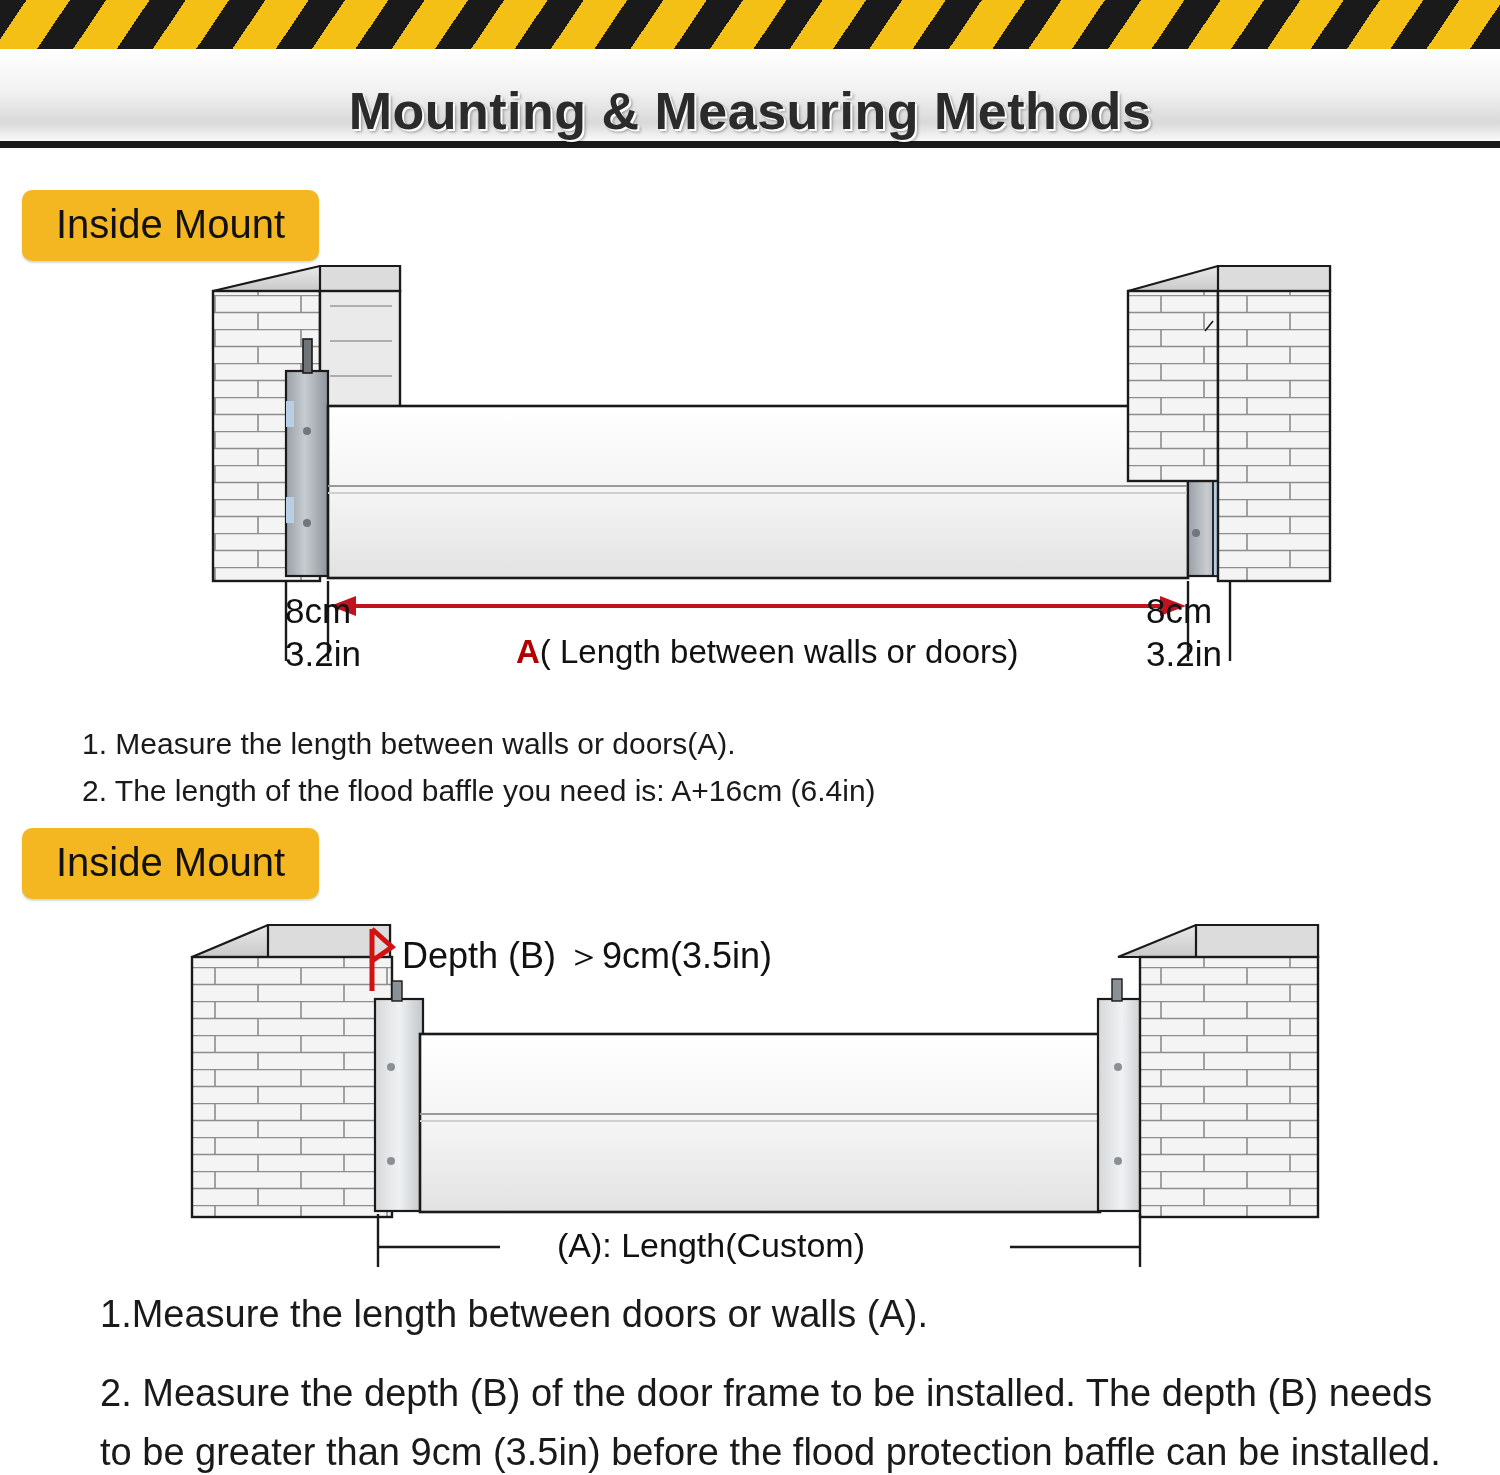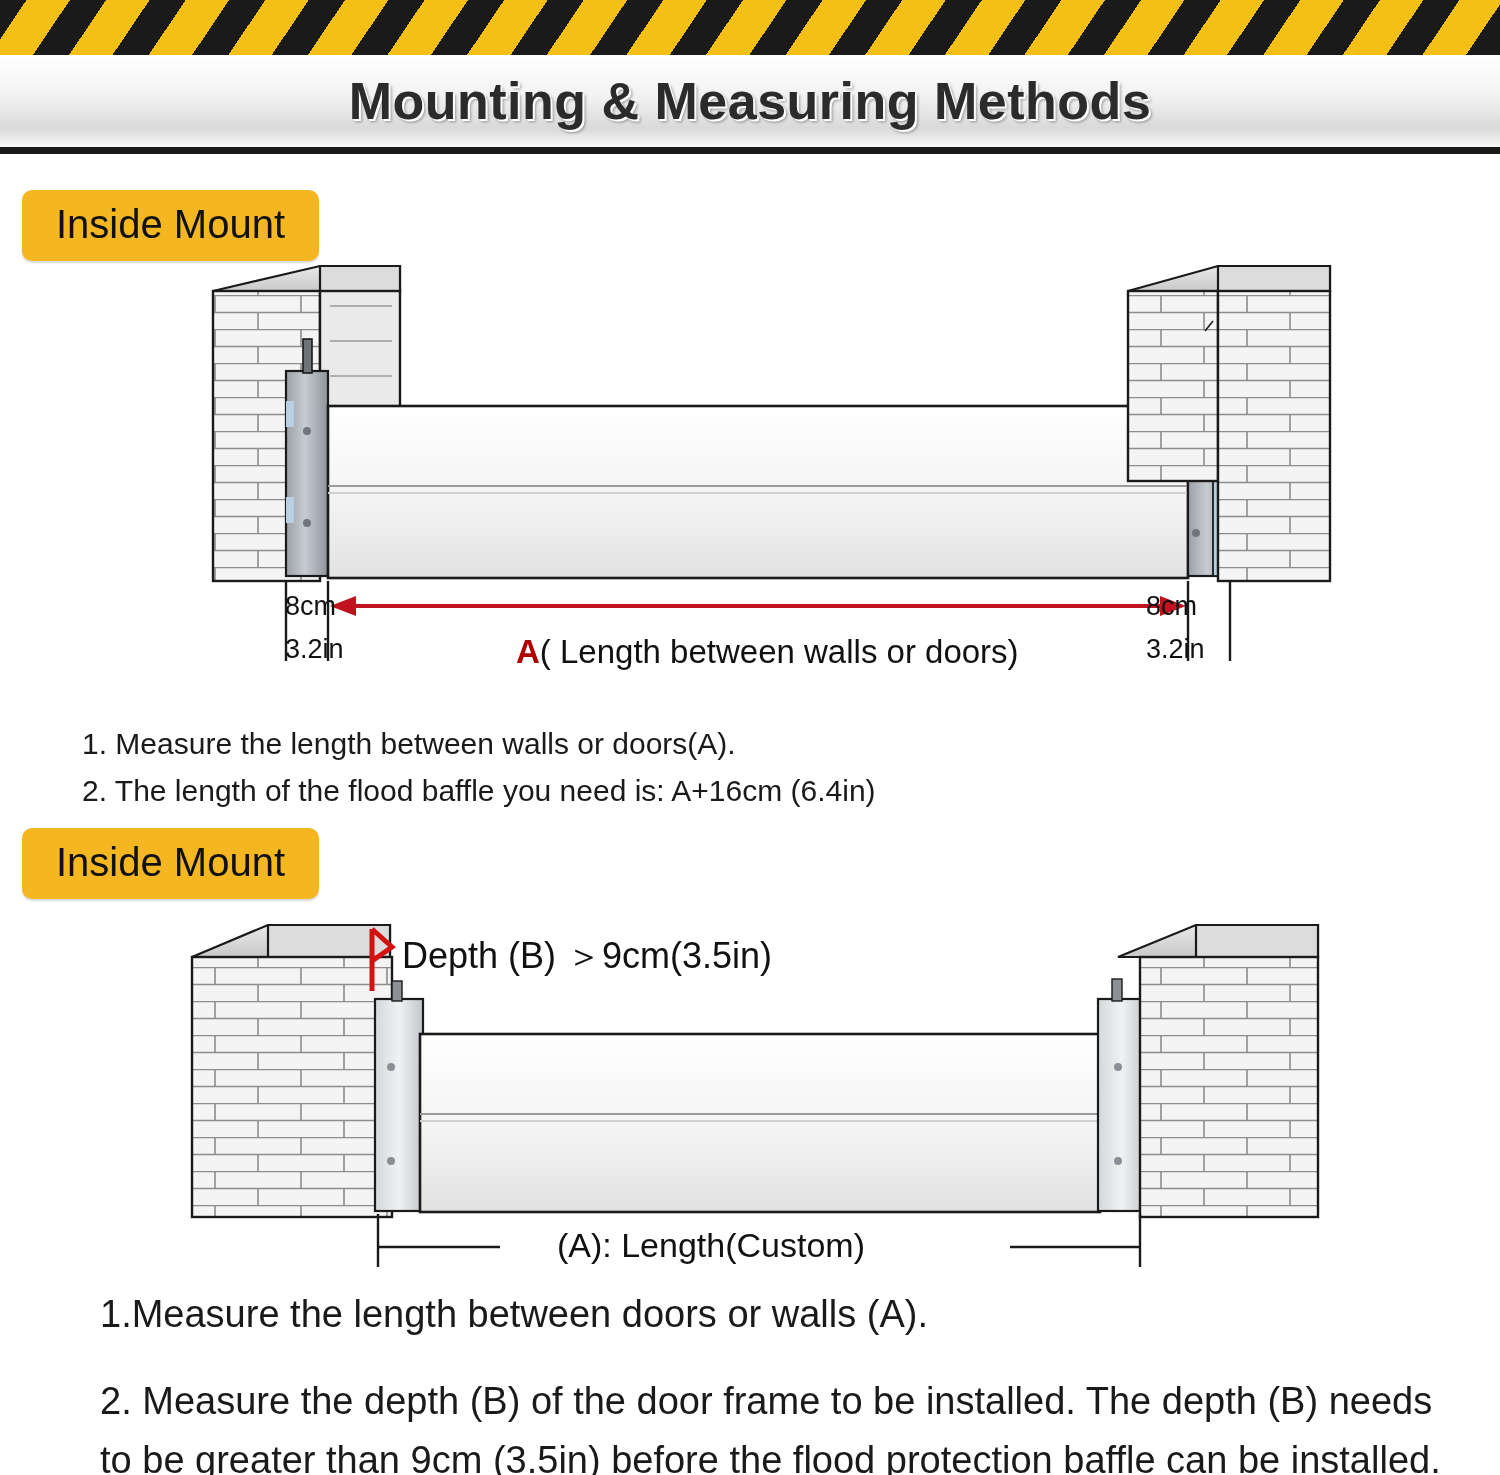--- a/index.html
+++ b/index.html
@@ -29,27 +29,27 @@
     height: 58px;
     background: repeating-linear-gradient(
       -56deg,
       #1a1a1a 0px, #1a1a1a 30px,
       #f5c016 30px, #f5c016 66px
     );
     border-bottom: 3px solid #111;
   }
   .title-band {
     position: absolute;
-    left: 0; top: 55px;
+    left: 0; top: 49px;
     width: 1500px;
     height: 92px;
     background: linear-gradient(to bottom, #ffffff 0%, #f2f2f2 45%, #d9d9d9 80%, #fafafa 100%);
     border-bottom: 7px solid #1a1a1a;
     display: flex;
-    align-items: center;
+    align-items: flex-end;
     justify-content: center;
   }
   .title-band .title {
     font-size: 52px;
     font-weight: bold;
     letter-spacing: 0.5px;
     color: #2b2b2b;
     text-shadow: 2px 2px 0 #ffffff, 3px 3px 3px rgba(0,0,0,0.35);
   }
 
@@ -79,21 +79,21 @@
     font-size: 30px;
     line-height: 1.55;
     color: #1a1a1a;
   }
   .instructions .line { white-space: nowrap; }
   .bold-red { color: #b00000; font-weight: bold; }
 
   
   .lbl {
     position: absolute;
-    font-size: 27px;
+    font-size: 35px;
     color: #111;
     white-space: nowrap;
   }
 </style>
 </head>
 <body>
 
 <div class="header-wrap">
   <div class="hazard-strip"></div>
   <div class="title-band">
@@ -280,18 +280,18 @@
         <line x1="1010" y1="348" x2="1140" y2="348"></line>
       </g>
     </svg>
 
     <div class="lbl" style="left:402px; top:33px; font-size:36px;">Depth (B) ＞9cm(3.5in)</div>
     <div class="lbl" style="left:557px; top:327px; font-size:34px;">(A): Length(Custom)</div>
   </div>
 
   <div class="instructions" style="margin-top:6px; padding-left:100px; font-size:38px;">
     <div class="line">1.Measure the length between doors or walls (A).</div>
-    <div class="line" style="margin-top:28px;">
+    <div class="line" style="margin-top:20px;">
       <span>2. Measure the depth (B) of the door frame to be installed. The depth (B) needs</span>
     </div>
     <div class="line" style="padding-left:-10px;">to be greater than 9cm (3.5in) before the flood protection baffle can be installed.</div>
   </div>
 </div>
 
 </body></html>

